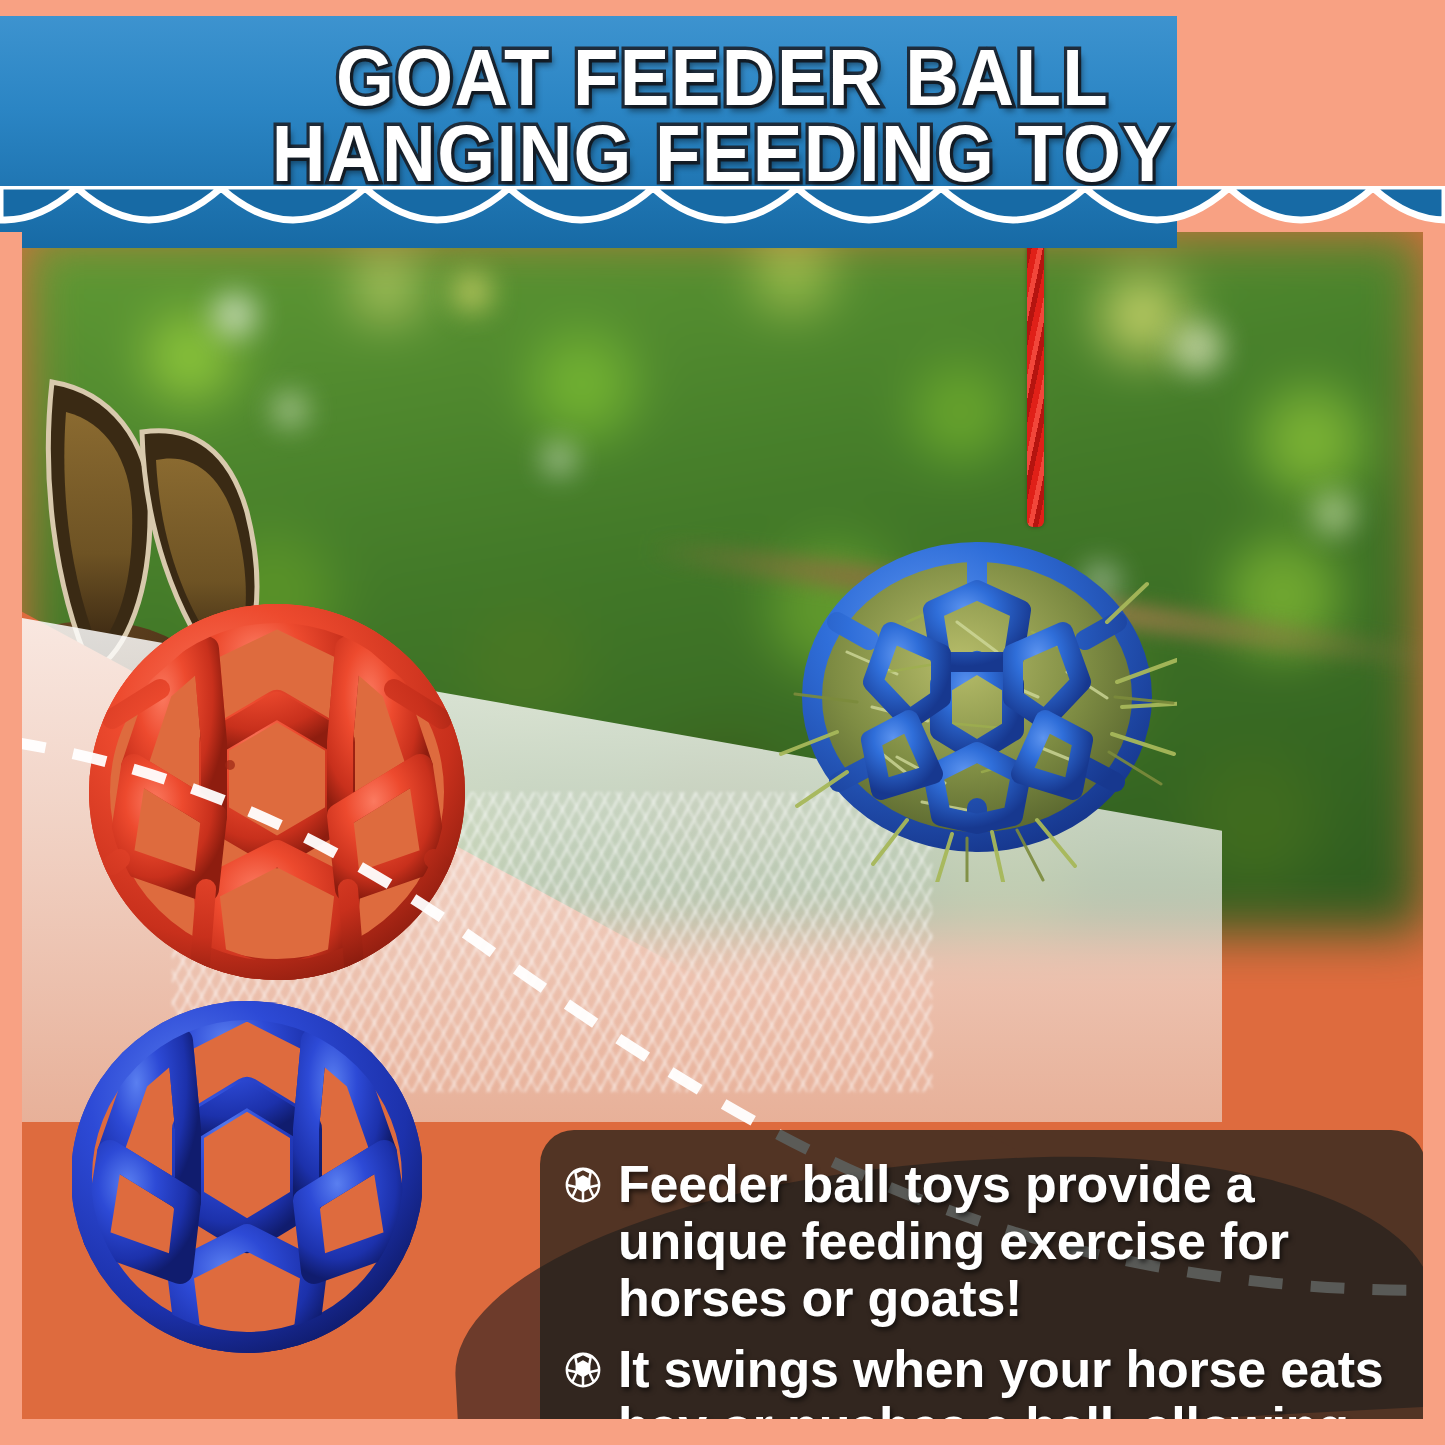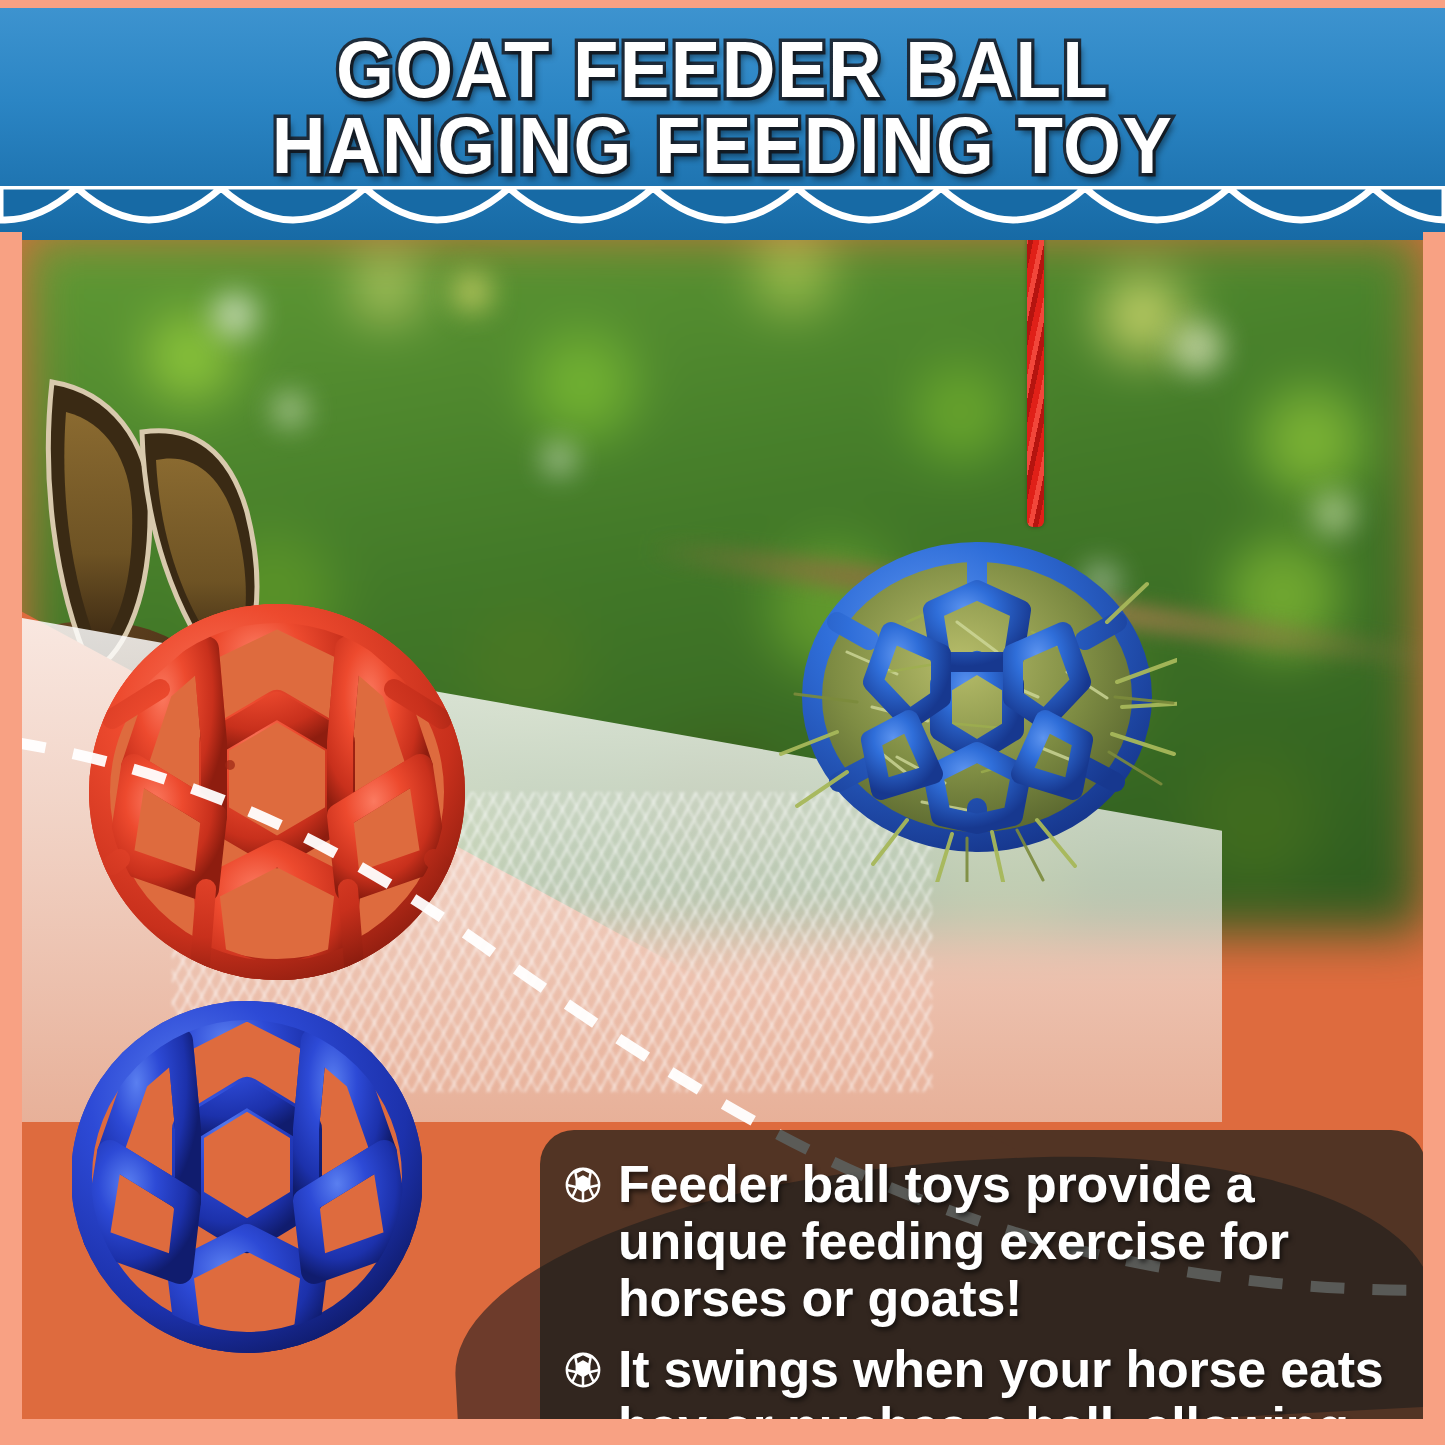--- a/index.html
+++ b/index.html
@@ -14,22 +14,22 @@
     position: relative;
     width: 1445px;
     height: 1445px;
     overflow: hidden;
     background: #F8A183;
   }
 
   
   .header {
     position: absolute;
-    left: 0; top: 8px;
-    width: 1445px;
+    left: 0; top: 16px;
+    width: 1177px;
     height: 232px;
     background: linear-gradient(180deg, #3d93cf 0%, #2b85c4 40%, #176aa5 100%);
     z-index: 6;
   }
   .header-title {
     position: absolute;
     left: 0; top: 24px;
     width: 1445px;
     text-align: center;
     font-size: 80px;

